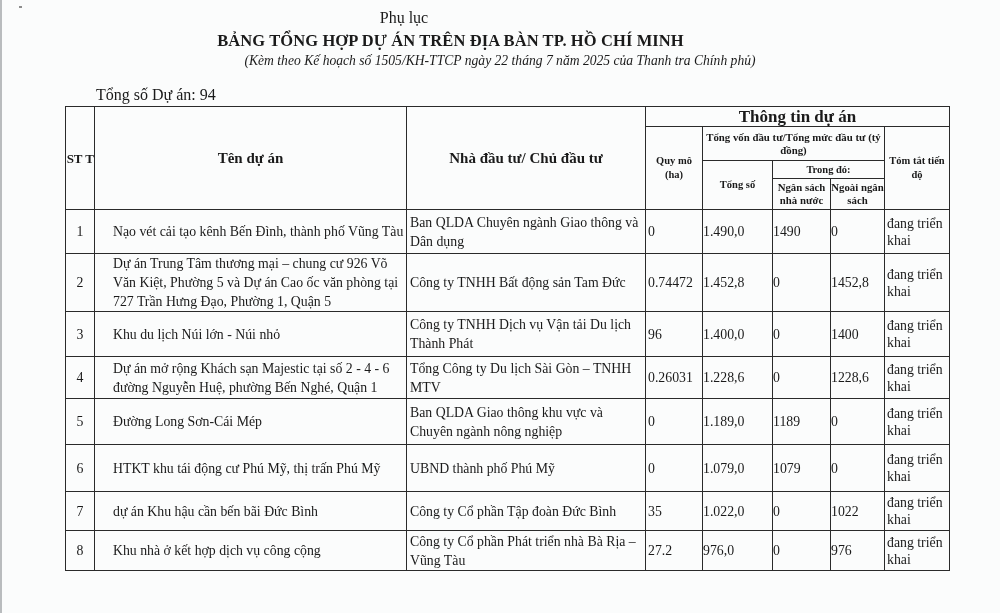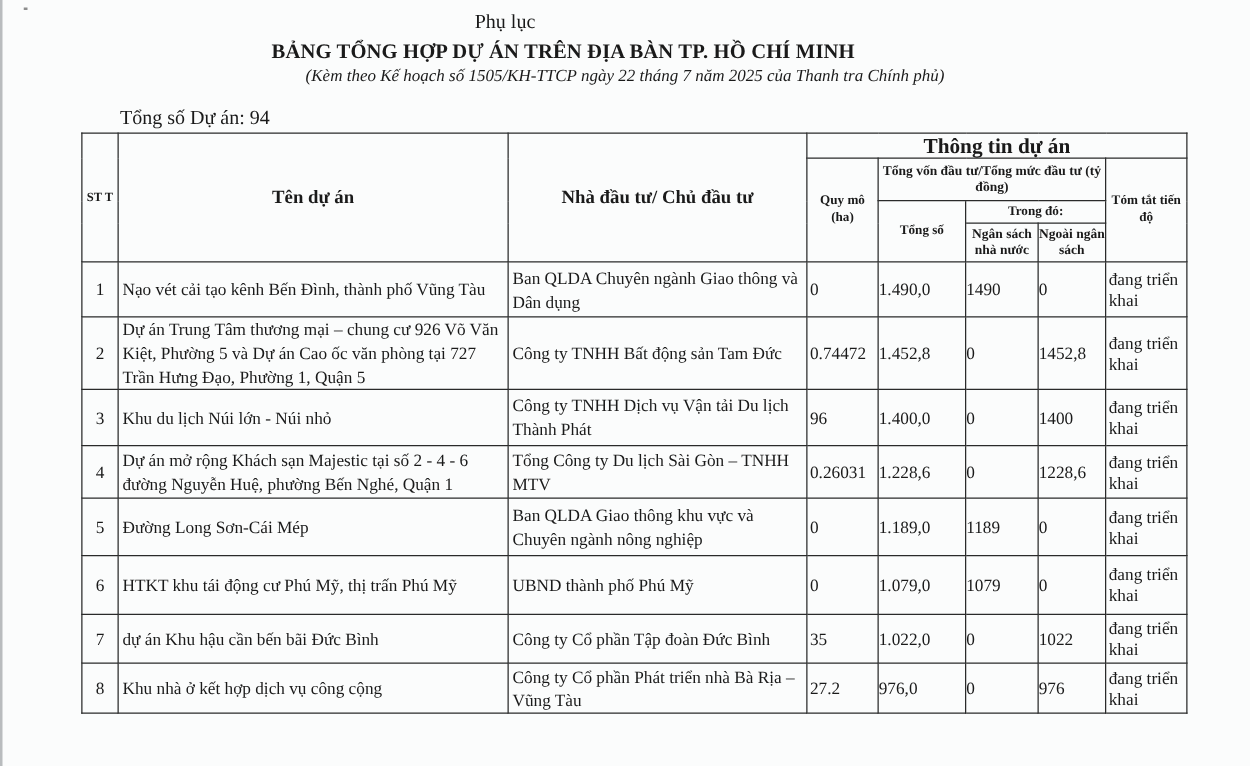--- a/index.html
+++ b/index.html
@@ -41,29 +41,29 @@
     table-layout: fixed;
     width: 884px;
   }
   table.projects td, table.projects th {
     border: 1.6px solid #2a2a2a;
     vertical-align: middle;
   }
   th {
     font-weight: bold;
   }
-  .h-stt { font-size: 10px; text-align: center; line-height: 19px; }
+  .h-stt { font-size: 13px; text-align: right; line-height: 19px; }
   .h-big { font-size: 15px; text-align: center; }
   .h-info { font-size: 17px; text-align: center; height: 20px; line-height: 18px; }
   .h-small { font-size: 10.5px; text-align: center; line-height: 14px; }
   .h-mid { font-size: 10.8px; text-align: center; line-height: 13px; }
 
   td { font-size: 13.8px; line-height: 19px; }
   td.stt { text-align: center; }
-  td.name { padding-left: 3px; }
+  td.name { padding-left: 18px; }
   td.inv { padding-left: 3px; }
   td.scale { padding-left: 2px; }
   td.num { text-align: left; padding-right: 1px; }
   td.status { padding-left: 2px; line-height: 17px; }
 </style>
 </head>
 <body>
 
 <div class="edge"></div>
 <div class="dot"></div>

